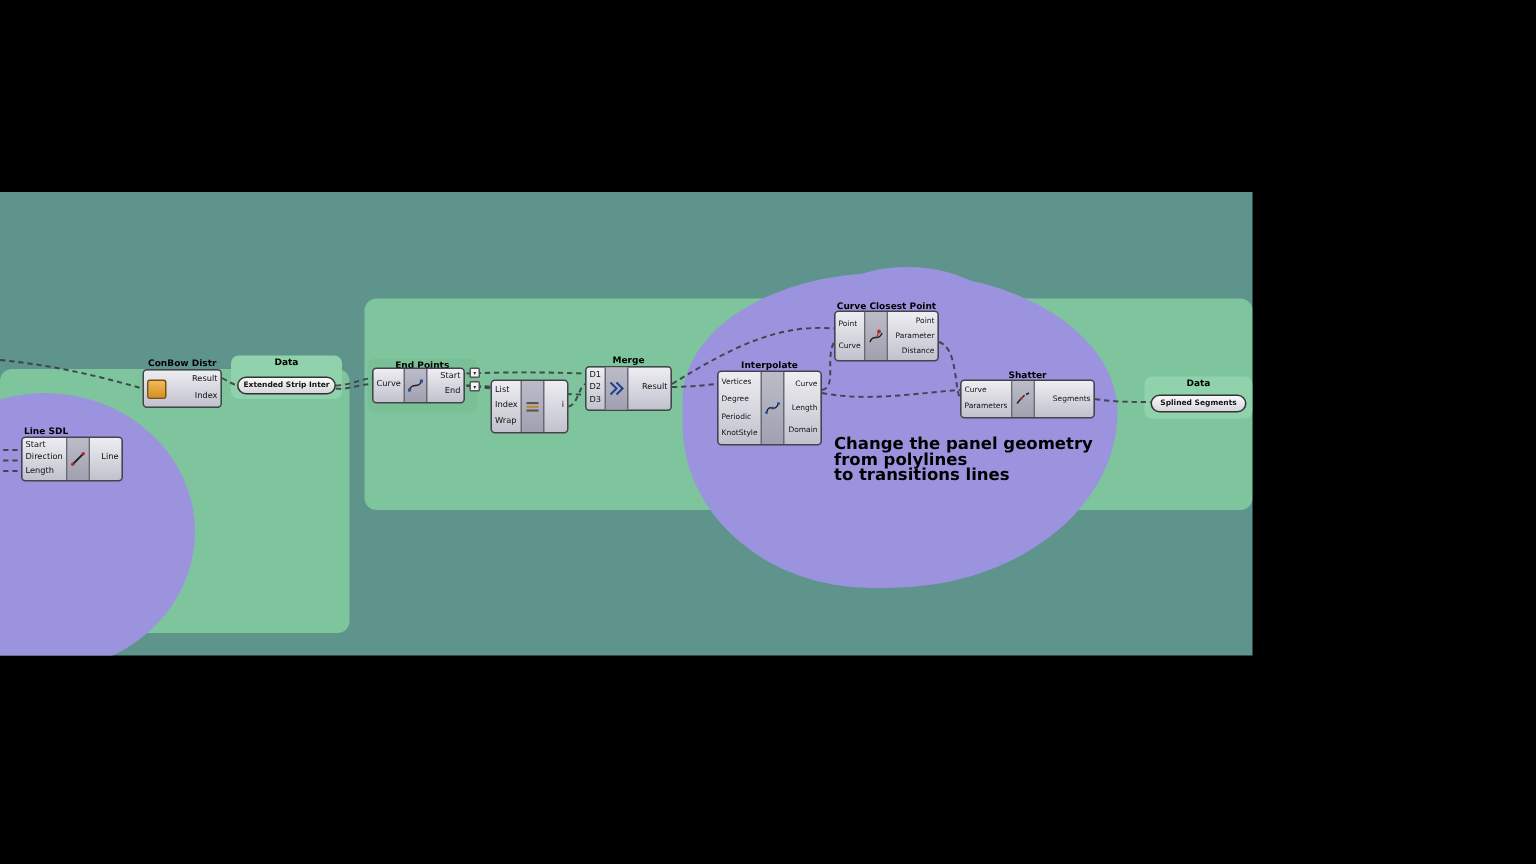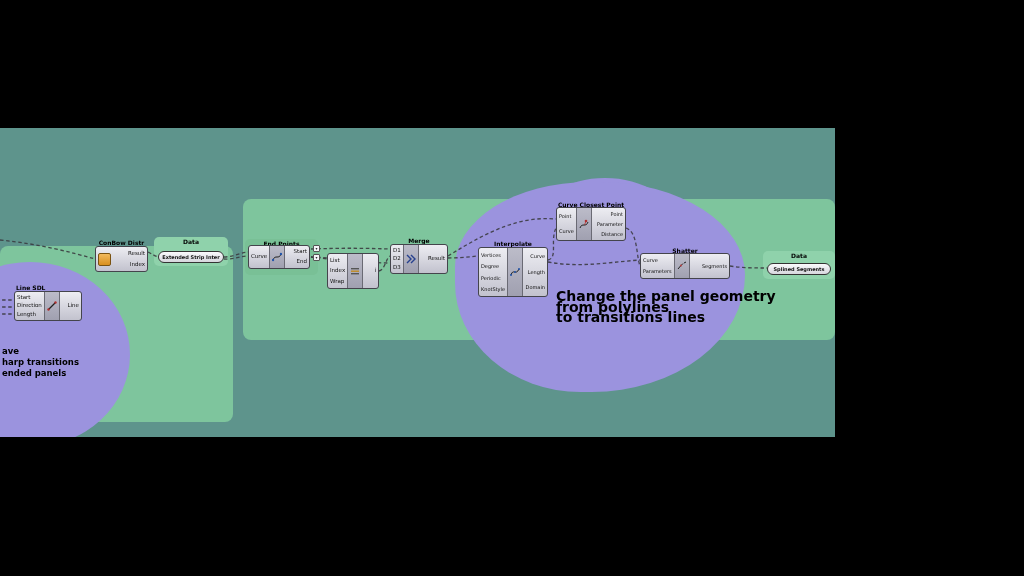--- a/index.html
+++ b/index.html
@@ -22,21 +22,21 @@
   .port{white-space:nowrap;line-height:1.3;}
   .small-font{font-size:5px;}
   .capsule{position:absolute;background:linear-gradient(#FAFAFC,#D6D6DD);border:1px solid #333;
            border-radius:7px;font-size:5px;font-weight:bold;display:flex;align-items:center;
            justify-content:center;white-space:nowrap;box-sizing:border-box;color:#111;}
   .mini-icon{position:absolute;width:7px;height:7px;background:#F4F4F7;border:1px solid #555;
              border-radius:1px;box-sizing:border-box;display:flex;align-items:center;justify-content:center;
              font-size:4px;color:#333;}
   .note{position:absolute;font-weight:bold;color:#000;white-space:nowrap;}
   .note-left{font-size:8.5px;line-height:11px;}
-  .note-center{font-size:14px;line-height:10.5px;}
+  .note-center{font-size:11px;line-height:10.5px;}
   .wires{position:absolute;left:0;top:0;width:835px;height:309px;pointer-events:none;}
   .wire{fill:none;stroke:#3B3B40;stroke-width:1.3;stroke-dasharray:3.5 2.6;opacity:.9;}
   .icon-box{width:10px;height:10px;}
   .orange-icon{width:11px;height:11px;background:linear-gradient(#F2BA5E,#D88F1E);border:1px solid #7a5210;
                border-radius:2px;margin:auto 2px;}
 </style>
 </head>
 <body>
 
 <div class="canvas">
@@ -217,24 +217,19 @@
       </svg>
     </div>
     <div class="col out">
       <span class="port">Segments</span>
     </div>
   </div>
 
   <div class="glabel" style="left:763px;top:124px;width:72px;">Data</div>
   <div class="capsule" style="left:767px;top:135px;width:64px;height:12px;">Splined Segments</div>
 
-  <div class="note note-left" style="left:2px;top:218px;">
-    <div>ave</div>
-    <div>harp transitions</div>
-    <div>ended panels</div>
-  </div>
   <div class="note note-center" style="left:556px;top:163px;">
     <div>Change the panel geometry</div>
     <div>from polylines</div>
     <div>to transitions lines</div>
   </div>
 
 </div>
 
 </body></html>

